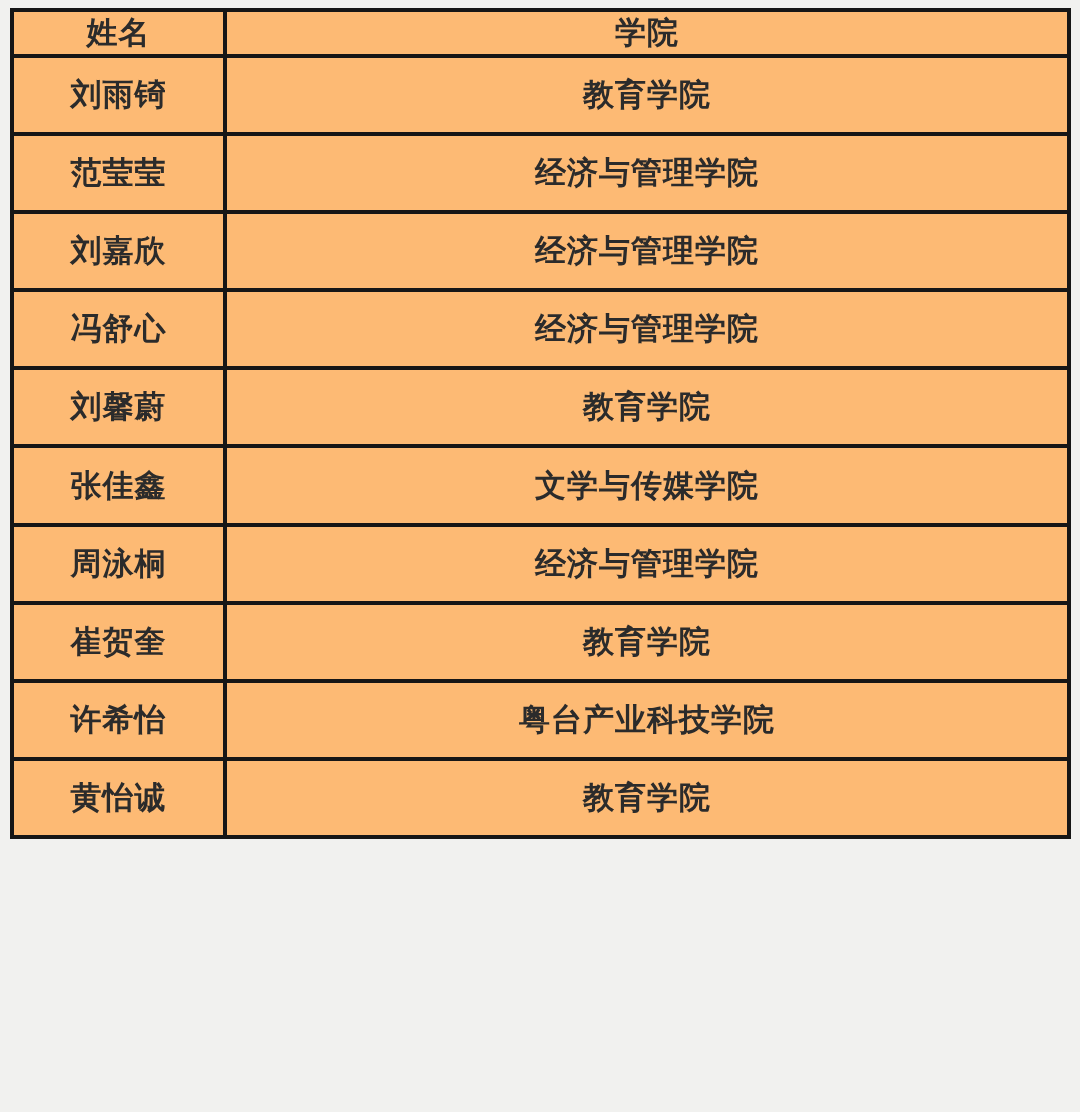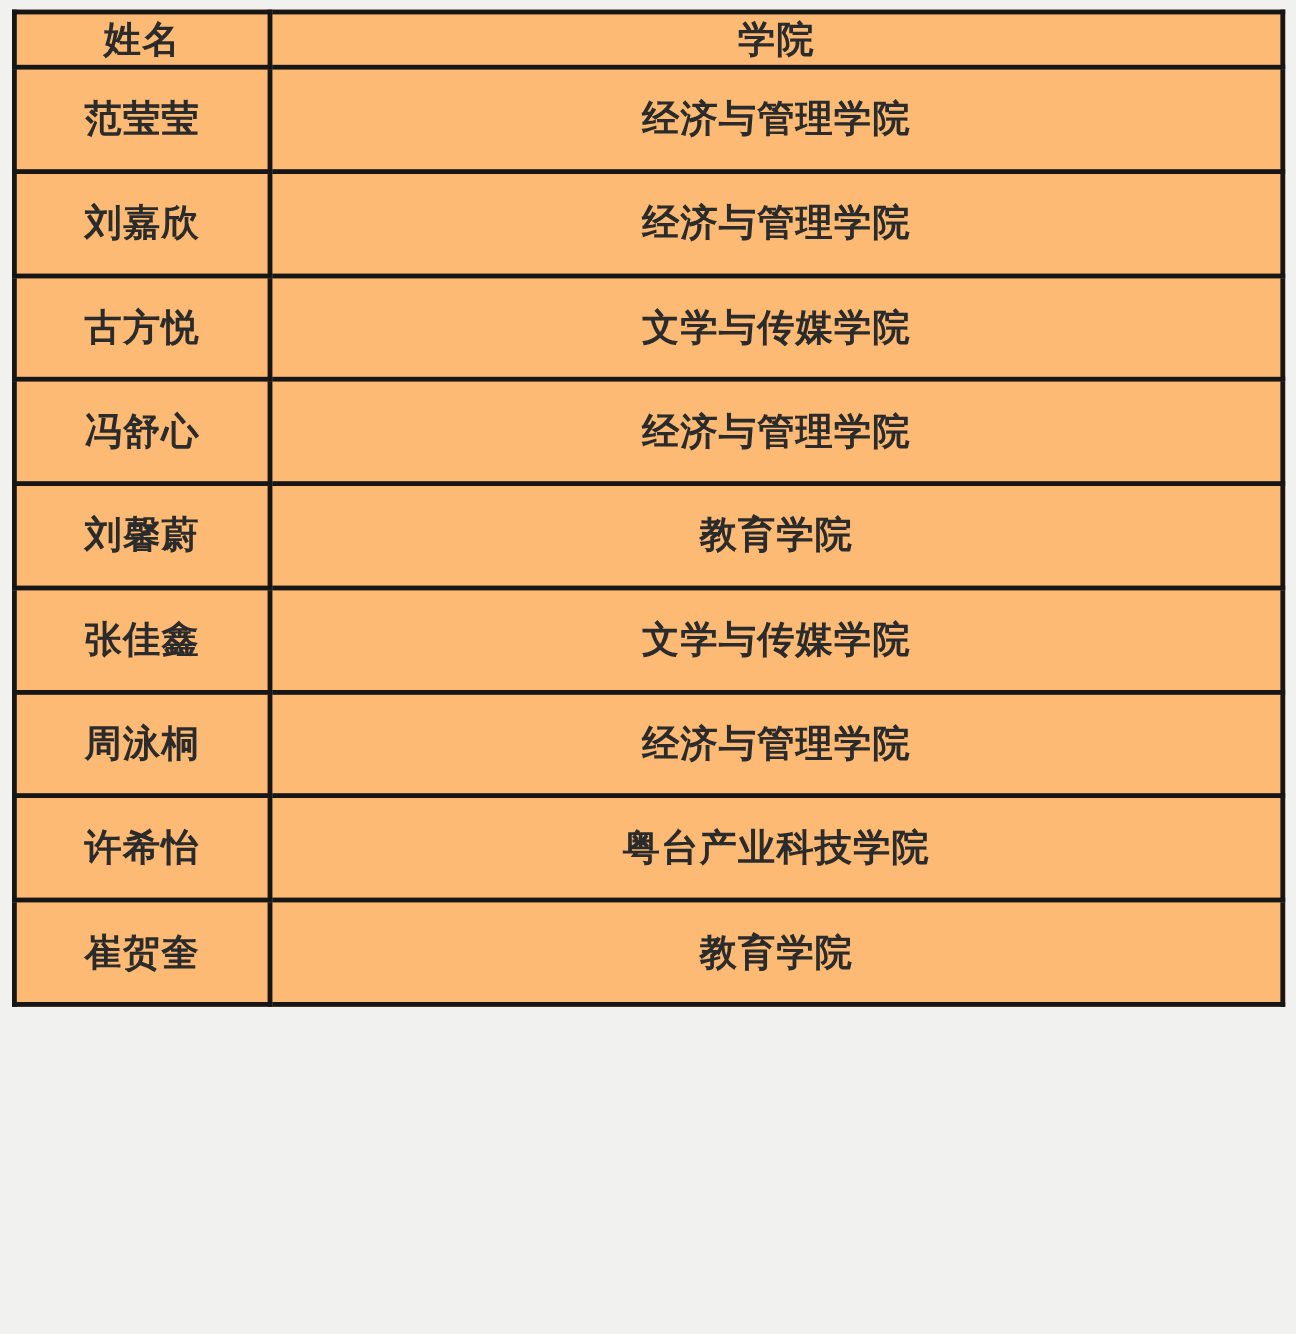--- a/index.html
+++ b/index.html
@@ -52,37 +52,37 @@
     </colgroup>
     <thead>
       <tr>
         <th>姓名</th>
         <th>学院</th>
       </tr>
     </thead>
     <tbody id="roster-body">
 
 
+  <tr>
+    <td>刘雨锜</td>
+    <td>教育学院</td>
+  </tr>
 
   <tr>
     <td>范莹莹</td>
     <td>经济与管理学院</td>
   </tr>
 
   <tr>
     <td>刘嘉欣</td>
     <td>经济与管理学院</td>
   </tr>
 
 
 
-  <tr>
-    <td>古方悦</td>
-    <td>文学与传媒学院</td>
-  </tr>
 
   <tr>
     <td>冯舒心</td>
     <td>经济与管理学院</td>
   </tr>
 
   <tr>
     <td>刘馨蔚</td>
     <td>教育学院</td>
   </tr>
@@ -91,24 +91,28 @@
     <td>张佳鑫</td>
     <td>文学与传媒学院</td>
   </tr>
 
   <tr>
     <td>周泳桐</td>
     <td>经济与管理学院</td>
   </tr>
 
   <tr>
+    <td>崔贺奎</td>
+    <td>教育学院</td>
+  </tr>
+
+  <tr>
     <td>许希怡</td>
     <td>粤台产业科技学院</td>
   </tr>
 
   <tr>
-    <td>崔贺奎</td>
+    <td>黄怡诚</td>
     <td>教育学院</td>
   </tr>
-
 </tbody>
   </table>
 </div>
 
 </body></html>

